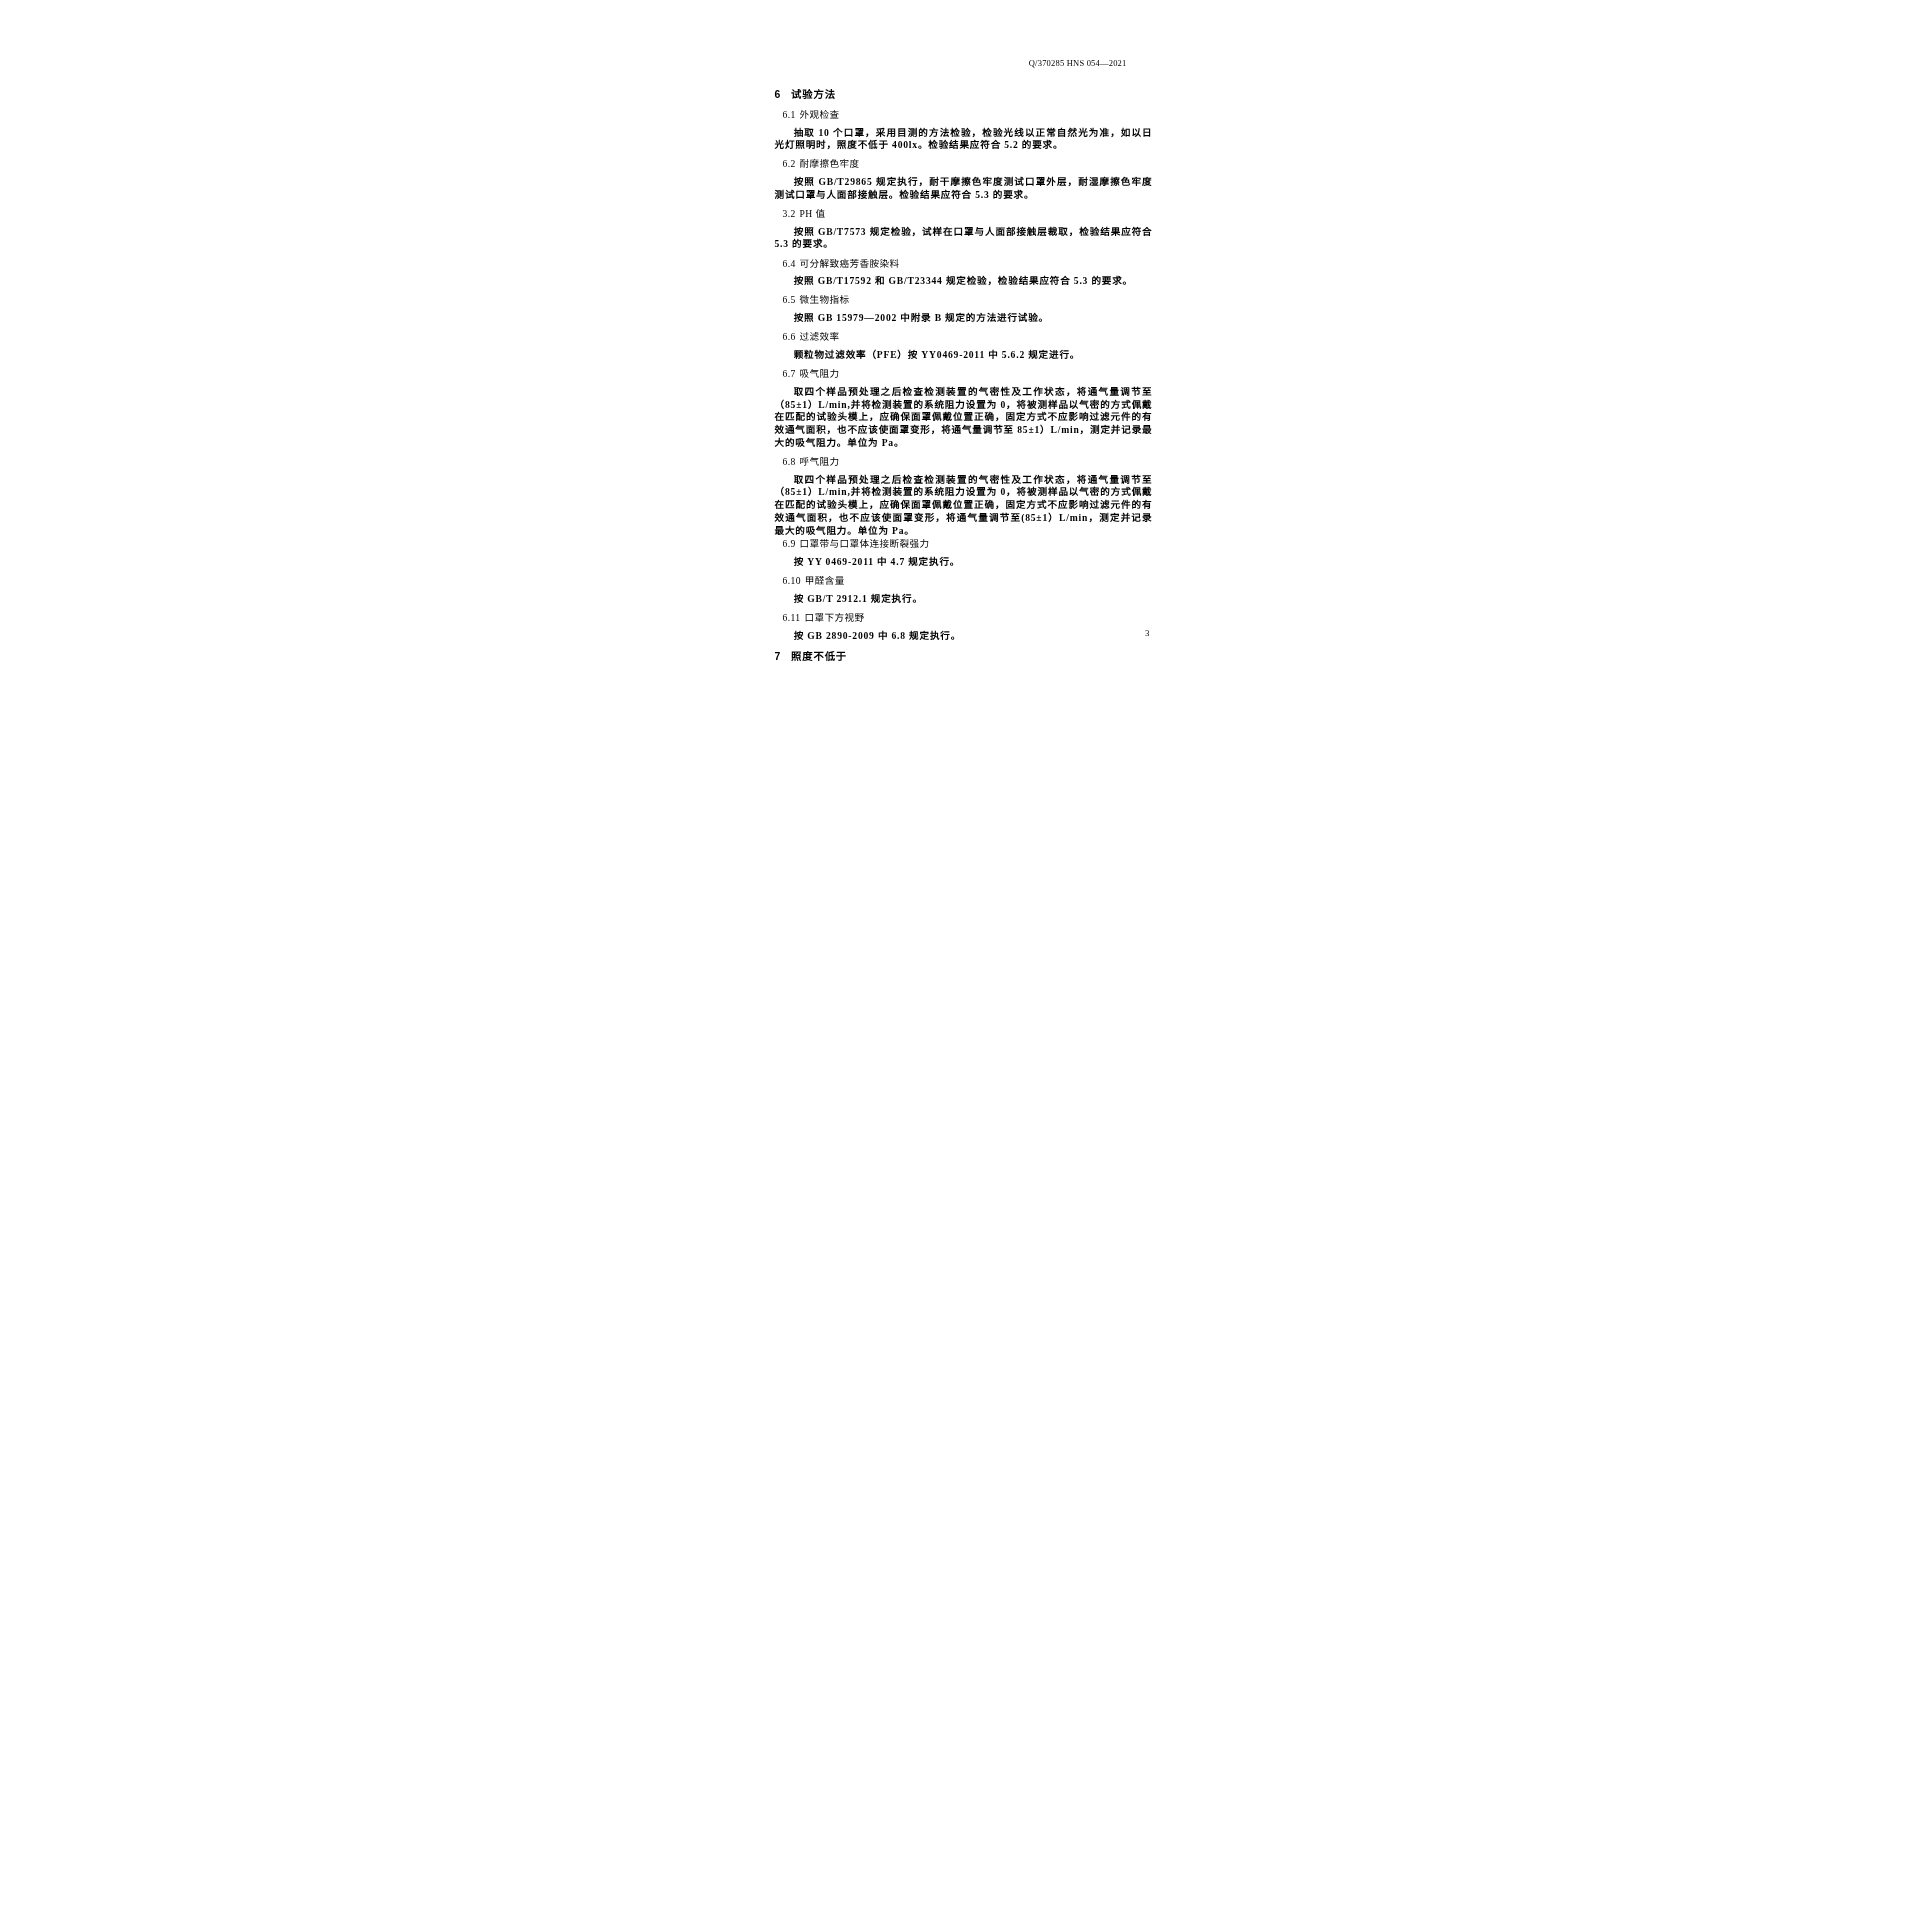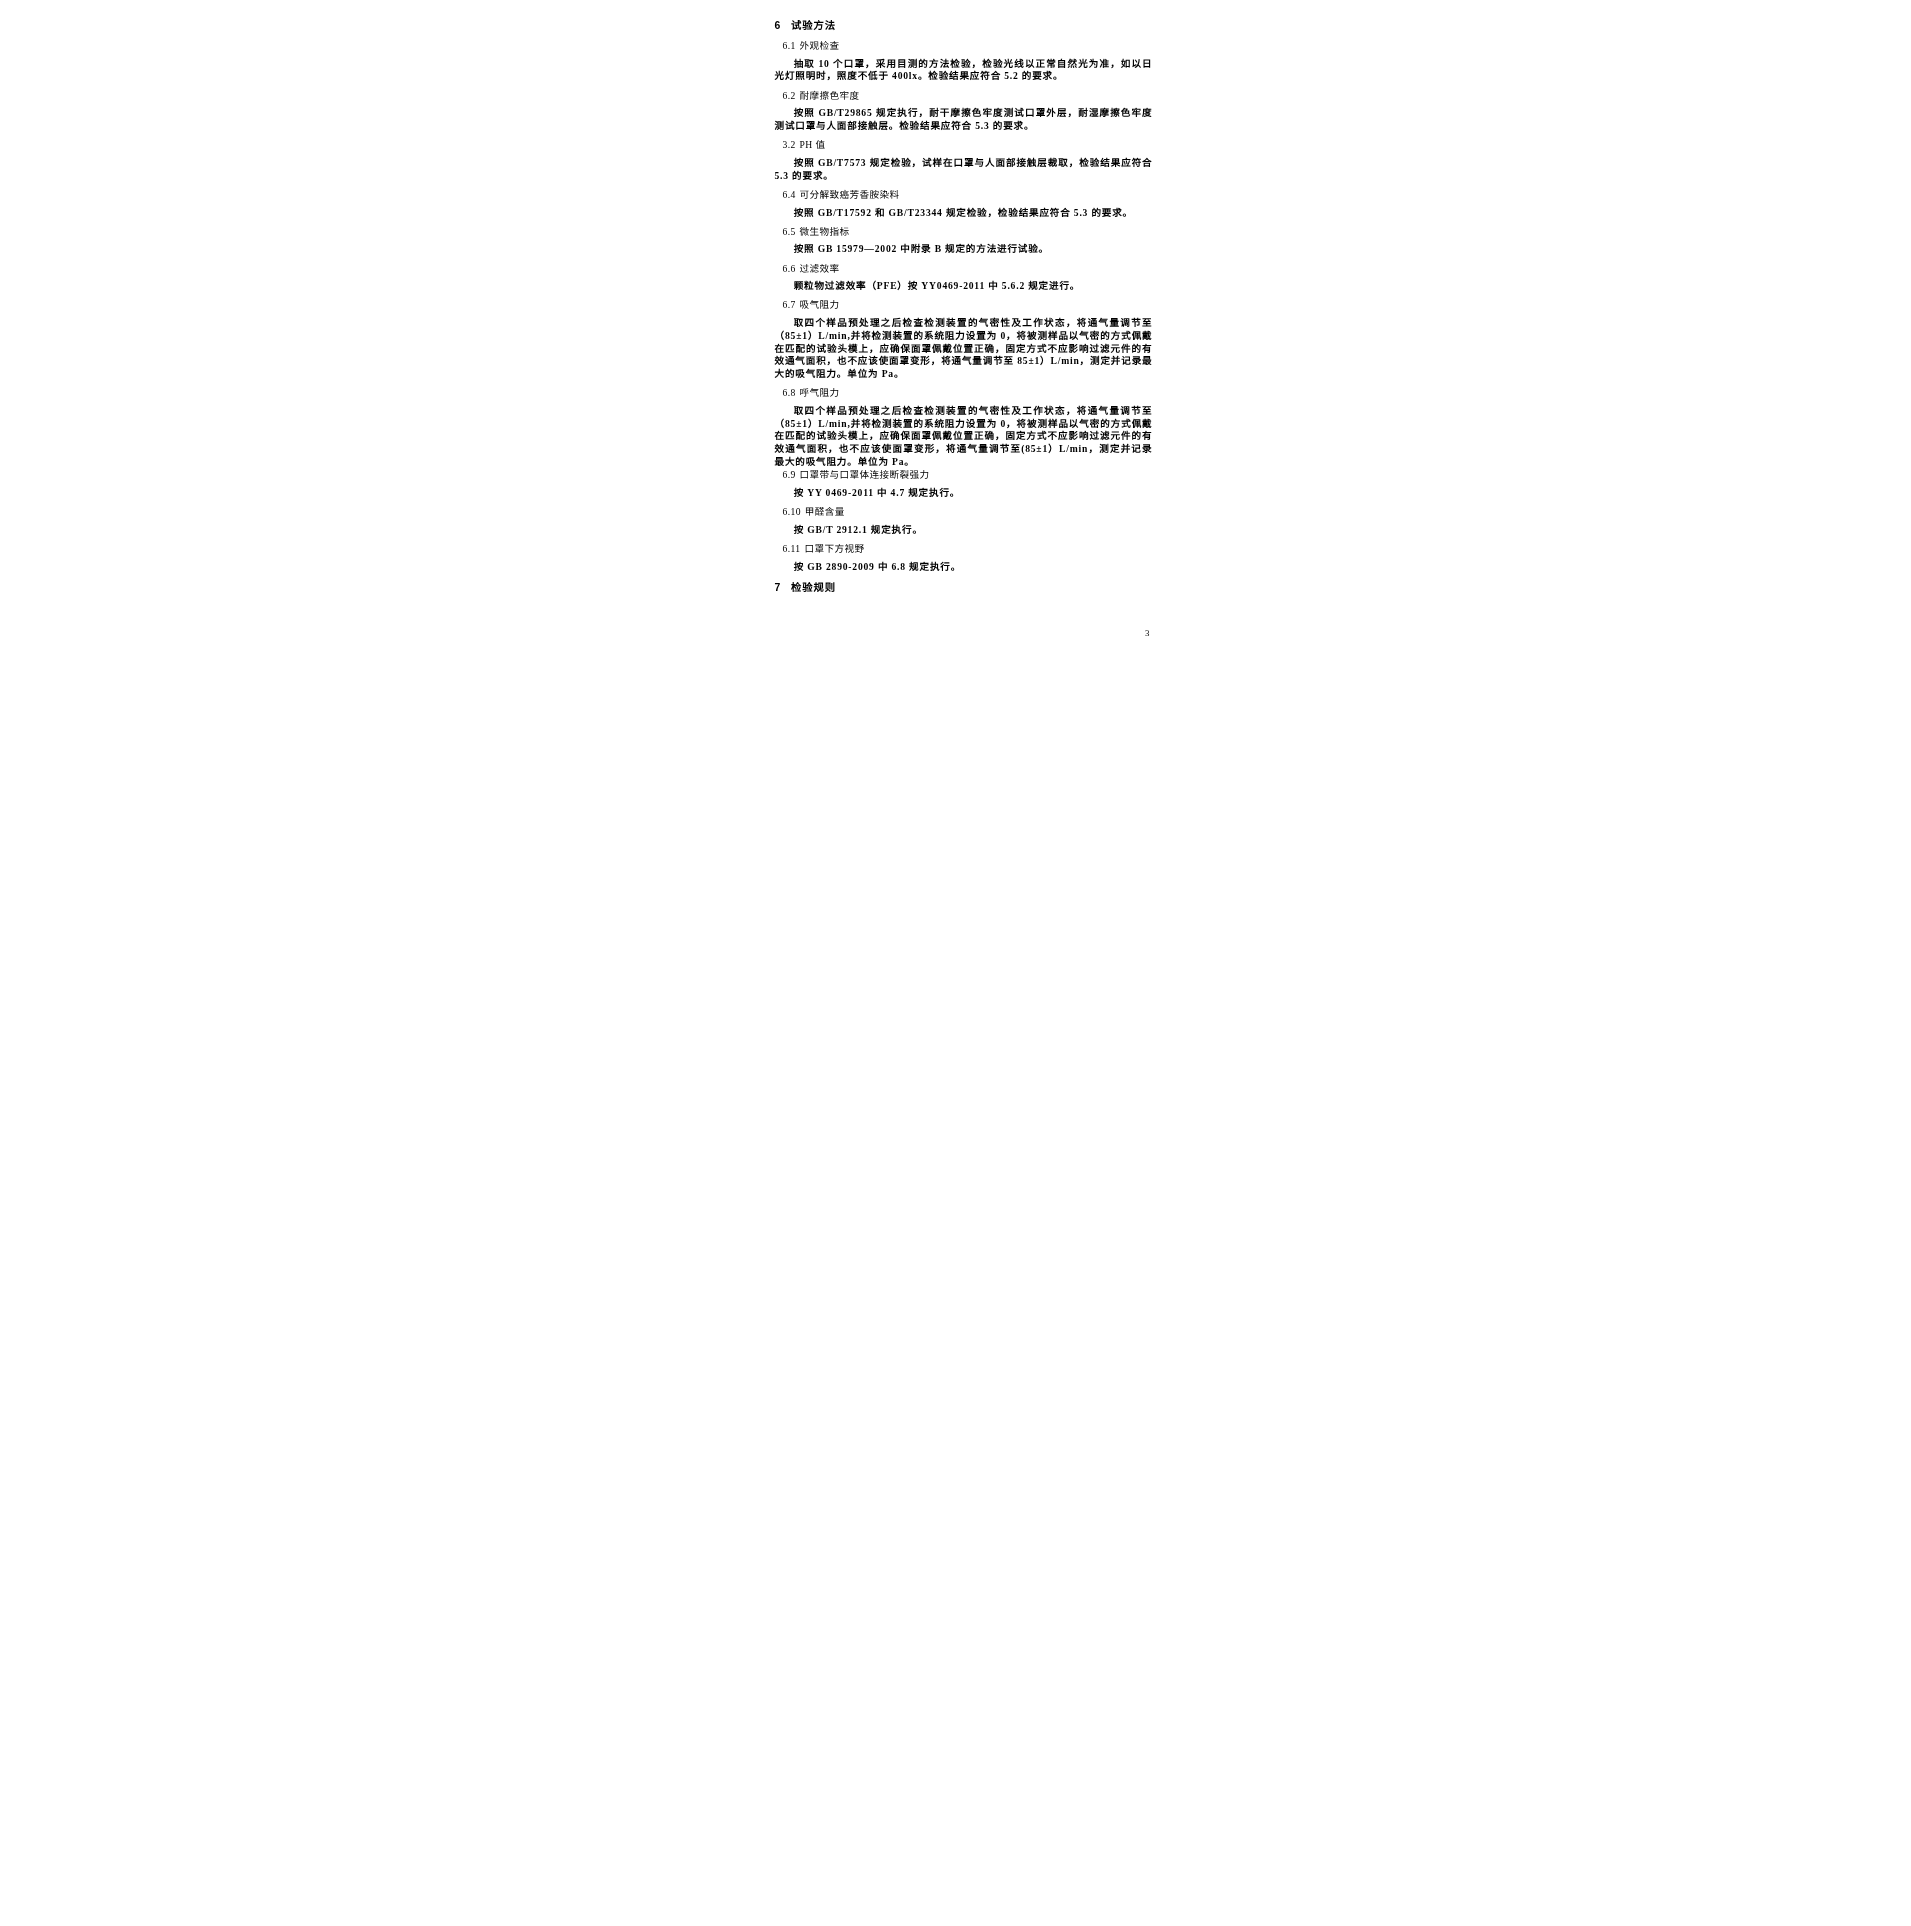--- a/index.html
+++ b/index.html
@@ -75,20 +75,21 @@
     right: 45px;
     font-size: 8.9px;
     line-height: 10.8px;
   }
 </style>
 </head>
 <body>
 
 <div class="page">
 
+  <div class="doc-header">Q/370285 HNS 054—2021</div>
 
   <div class="content">
       <div class="chapter"><span class="num">6</span><span class="t">试验方法</span></div>
       <div class="clause"><span class="num">6.1</span><span class="t">外观检查</span></div>
       <p class="body-par">抽取 10 个口罩，采用目测的方法检验，检验光线以正常自然光为准，如以日光灯照明时，照度不低于 400lx。检验结果应符合 5.2 的要求。</p>
       <div class="clause"><span class="num">6.2</span><span class="t">耐摩擦色牢度</span></div>
       <p class="body-par">按照 GB/T29865 规定执行，耐干摩擦色牢度测试口罩外层，耐湿摩擦色牢度测试口罩与人面部接触层。检验结果应符合 5.3 的要求。</p>
       <div class="clause"><span class="num">3.2</span><span class="t">PH 值</span></div>
       <p class="body-par">按照 GB/T7573 规定检验，试样在口罩与人面部接触层裁取，检验结果应符合 5.3 的要求。</p>
       <div class="clause"><span class="num">6.4</span><span class="t">可分解致癌芳香胺染料</span></div>
@@ -100,19 +101,19 @@
       <div class="clause"><span class="num">6.7</span><span class="t">吸气阻力</span></div>
       <p class="body-par">取四个样品预处理之后检查检测装置的气密性及工作状态，将通气量调节至（85±1）L/min,并将检测装置的系统阻力设置为 0，将被测样品以气密的方式佩戴在匹配的试验头模上，应确保面罩佩戴位置正确，固定方式不应影响过滤元件的有效通气面积，也不应该使面罩变形，将通气量调节至 85±1）L/min，测定并记录最大的吸气阻力。单位为 Pa。</p>
       <div class="clause"><span class="num">6.8</span><span class="t">呼气阻力</span></div>
       <p class="body-par">取四个样品预处理之后检查检测装置的气密性及工作状态，将通气量调节至（85±1）L/min,并将检测装置的系统阻力设置为 0，将被测样品以气密的方式佩戴在匹配的试验头模上，应确保面罩佩戴位置正确，固定方式不应影响过滤元件的有效通气面积，也不应该使面罩变形，将通气量调节至(85±1）L/min，测定并记录最大的吸气阻力。单位为 Pa。</p>
       <div class="clause tight"><span class="num">6.9</span><span class="t">口罩带与口罩体连接断裂强力</span></div>
       <p class="body-par">按 YY 0469-2011 中 4.7 规定执行。</p>
       <div class="clause"><span class="num">6.10</span><span class="t">甲醛含量</span></div>
       <p class="body-par">按 GB/T 2912.1 规定执行。</p>
       <div class="clause"><span class="num">6.11</span><span class="t">口罩下方视野</span></div>
       <p class="body-par">按 GB 2890-2009 中 6.8 规定执行。</p>
-      <div class="chapter last"><span class="num">7</span><span class="t">检验规则</span></div>
+      <div class="chapter last"><span class="num">7</span><span class="t">照度不低于</span></div>
     </div>
 
   <div class="page-number">3</div>
 
 </div>
 
 
 </body></html>

